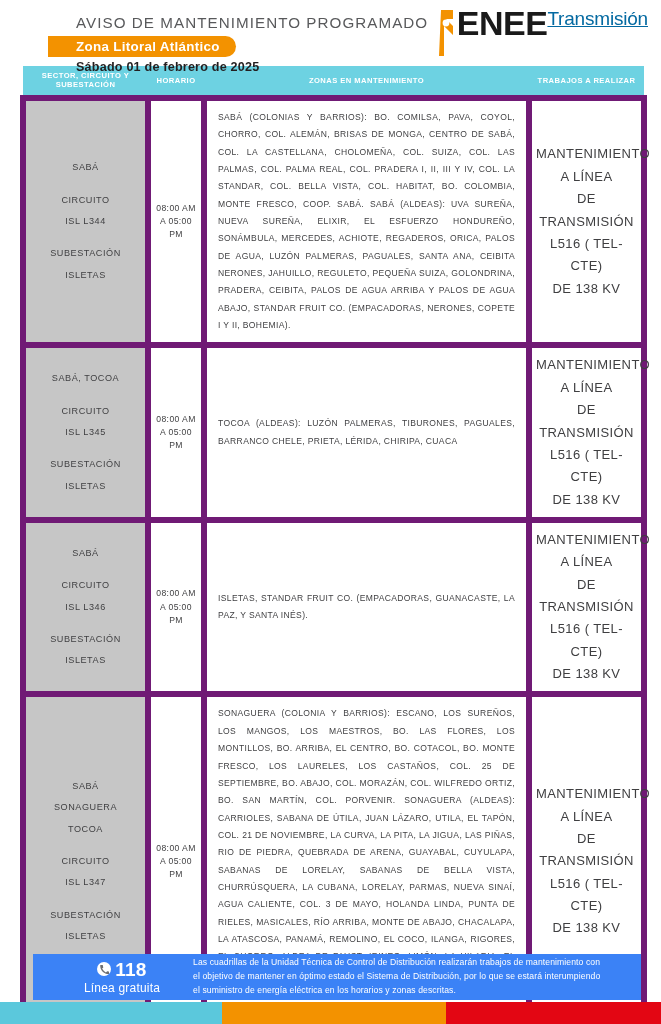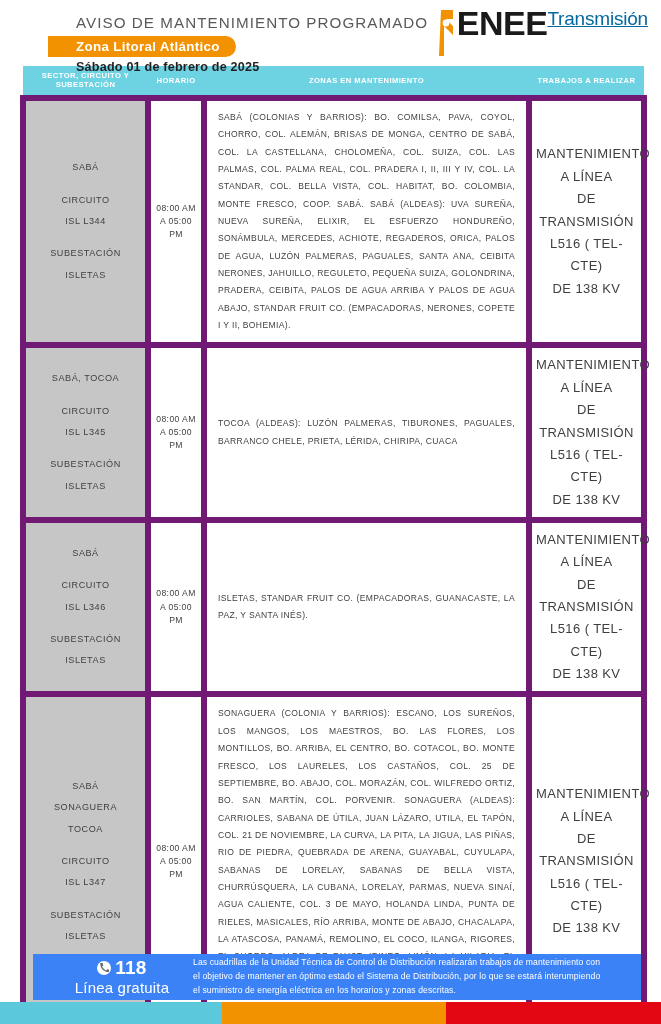--- a/index.html
+++ b/index.html
@@ -191,21 +191,21 @@
     align-items: center;
     justify-content: center;
   }
   .phone-number {
     font-size: 19px;
     font-weight: bold;
     letter-spacing: 0.2px;
     line-height: 1;
   }
   .phone-label {
-    font-size: 15px;
+    font-size: 12px;
     margin-top: 2px;
     letter-spacing: 0.2px;
   }
   .footer-note {
     flex: 1;
     color: #ffffff;
     font-size: 8.6px;
     line-height: 1.62;
     letter-spacing: 0.1px;
     padding-right: 32px;

